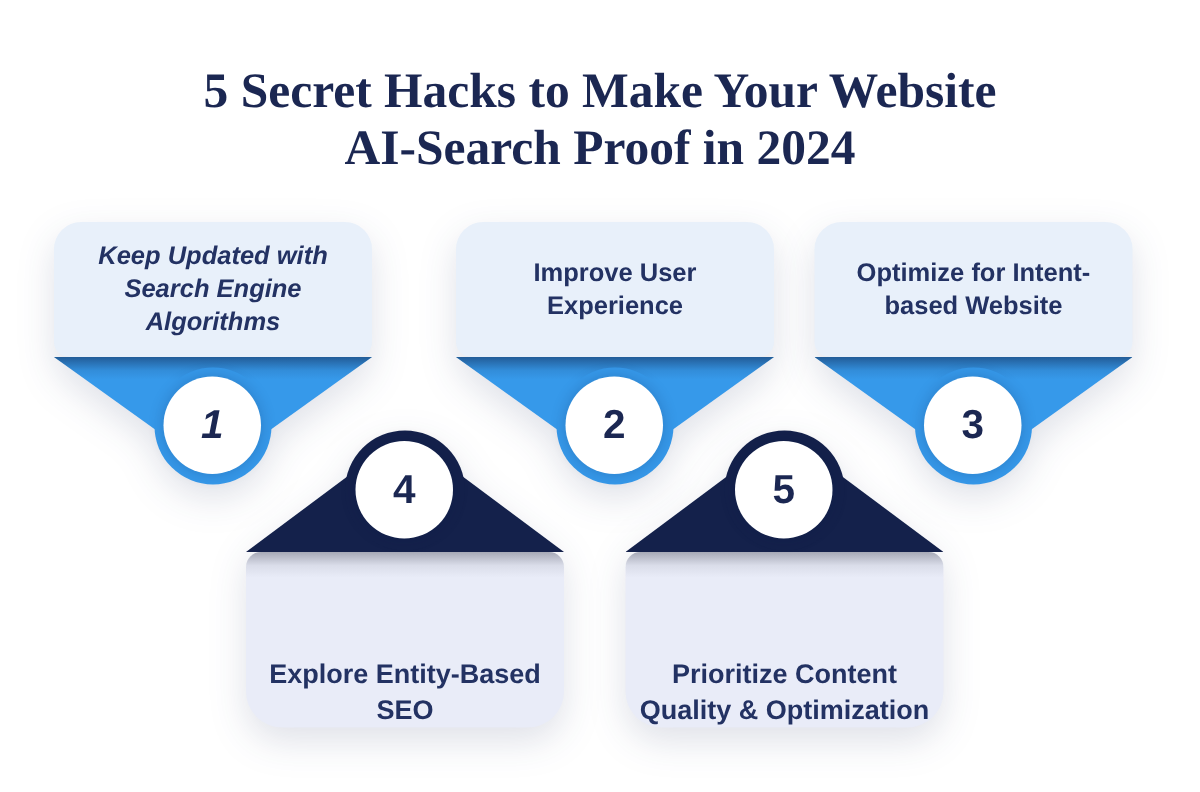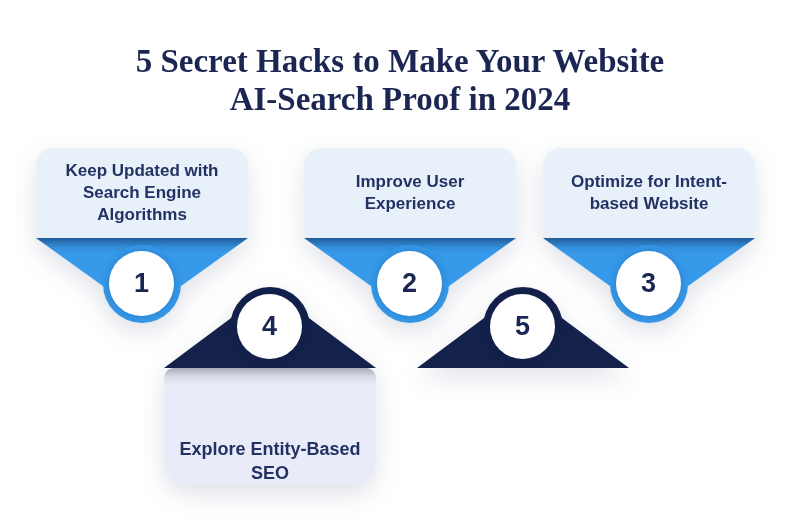--- a/index.html
+++ b/index.html
@@ -17,21 +17,21 @@
     color:var(--title-navy,#1B2752);
     white-space:pre-line;
   }
   
   .hack{
     position:absolute;width:212px;
     filter:drop-shadow(0 9px 12px rgba(25,45,95,0.14));
   }
   .hack-top{top:148px;height:176px;}
   .hack-bottom{top:289px;height:198px;}
-  .p1{left:36px;} .p2{left:304px;} .p3{left:543px;}
+  .p1{left:36px;font-style:italic;} .p2{left:304px;} .p3{left:543px;}
   .p4{left:164px;} .p5{left:417px;}
 
   
   .top-card{
     position:absolute;left:0;top:0;width:212px;height:90px;
     background:var(--card-top-bg,#E8F0FA);
     border-radius:18px 18px 10px 10px;
     display:flex;align-items:center;justify-content:center;
   }
   .label{
@@ -131,16 +131,20 @@
     <div class="bottom-card">
       <div class="label">Explore Entity-Based
 SEO</div>
     </div>
     <div class="num num-bottom">4</div>
   </div>
 
   <div class="hack hack-bottom p5">
     <div class="tri-up"></div>
     <div class="halo halo-navy"></div>
+    <div class="bottom-card">
+      <div class="label">Prioritize Content
+Quality &amp; Optimization</div>
+    </div>
     <div class="num num-bottom">5</div>
   </div>
 
 </div>
 
 </body></html>

